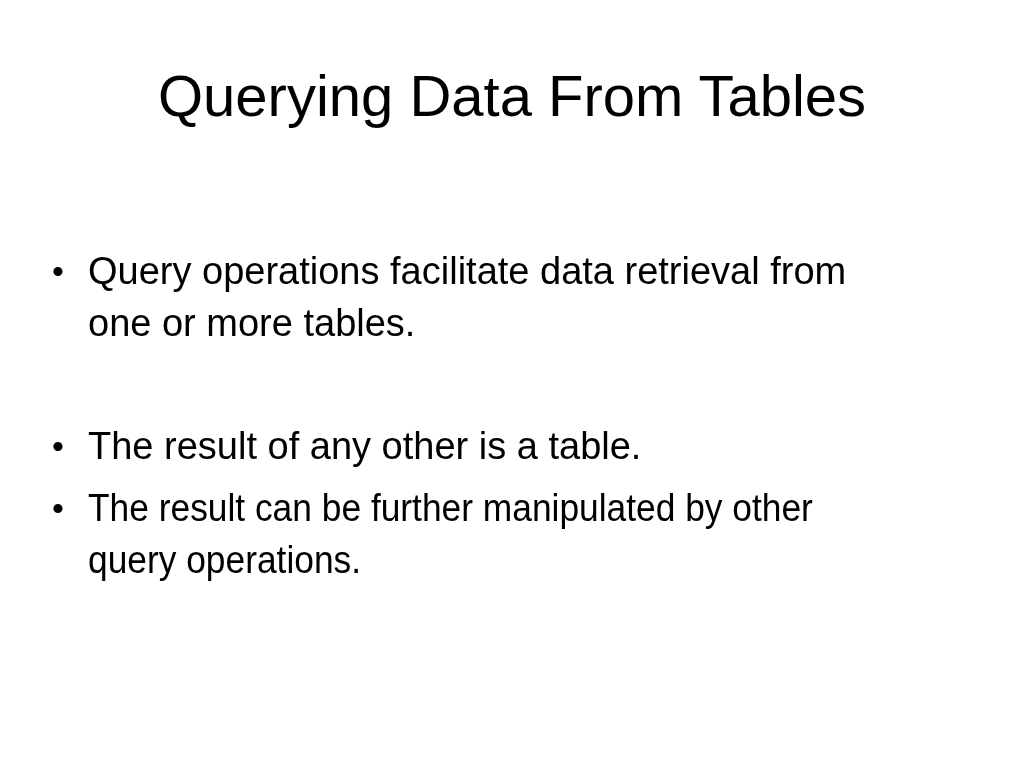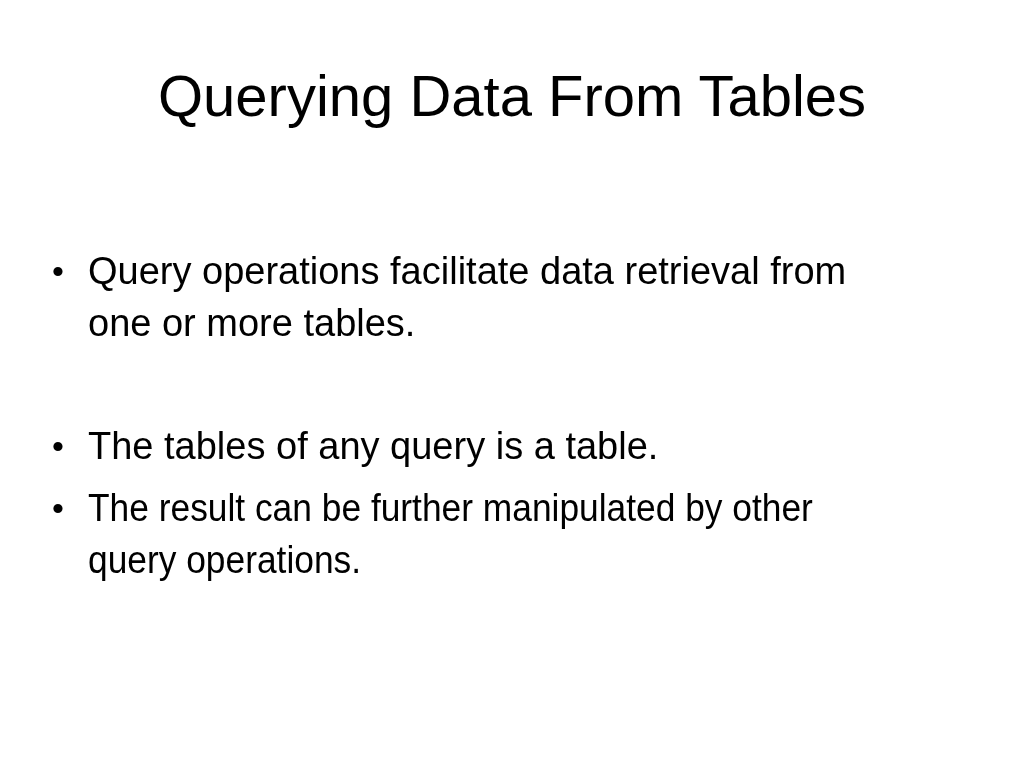--- a/index.html
+++ b/index.html
@@ -79,21 +79,21 @@
   <h1 class="title">Querying Data From Tables</h1>
 
   <div class="bullets">
     <div class="bullet" id="b0">
       <span class="bullet-dot">•</span>
       <span class="bullet-text">Query operations facilitate data retrieval from
 one or more tables.</span>
     </div>
     <div class="bullet" id="b1">
       <span class="bullet-dot">•</span>
-      <span class="bullet-text">The tables of any query is a table.</span>
+      <span class="bullet-text">The result of any other is a table.</span>
     </div>
     <div class="bullet" id="b2">
       <span class="bullet-dot">•</span>
       <span class="bullet-text condensed">The result can be further manipulated by other
 query operations.</span>
     </div>
   </div>
 </div>
 
 </body></html>

